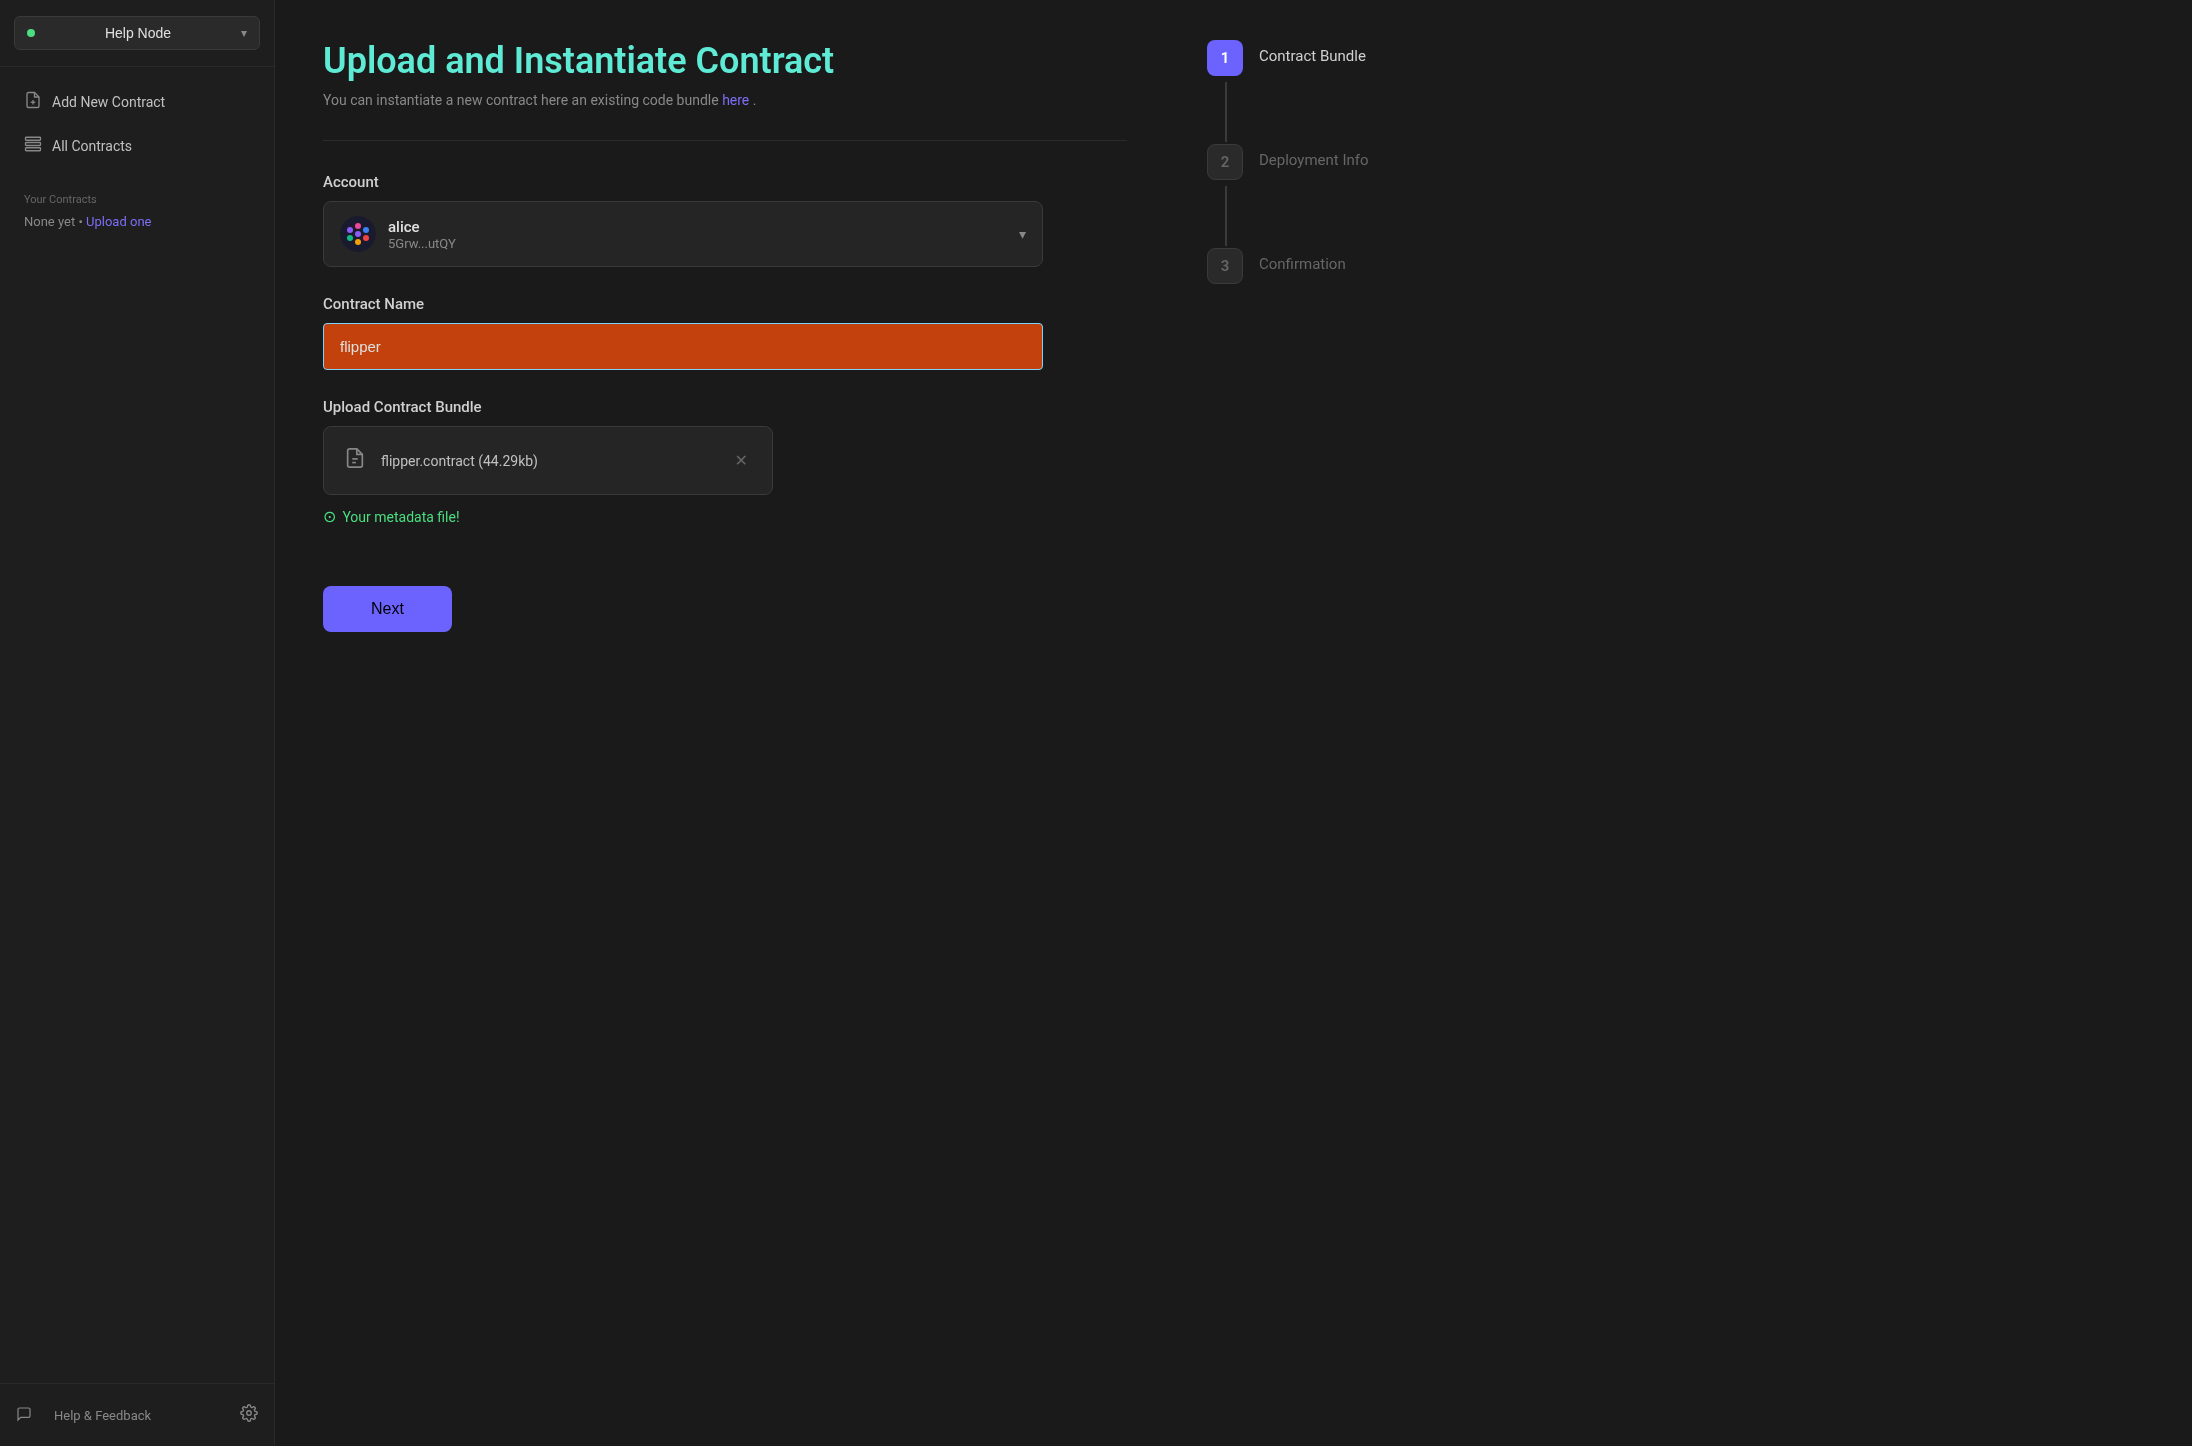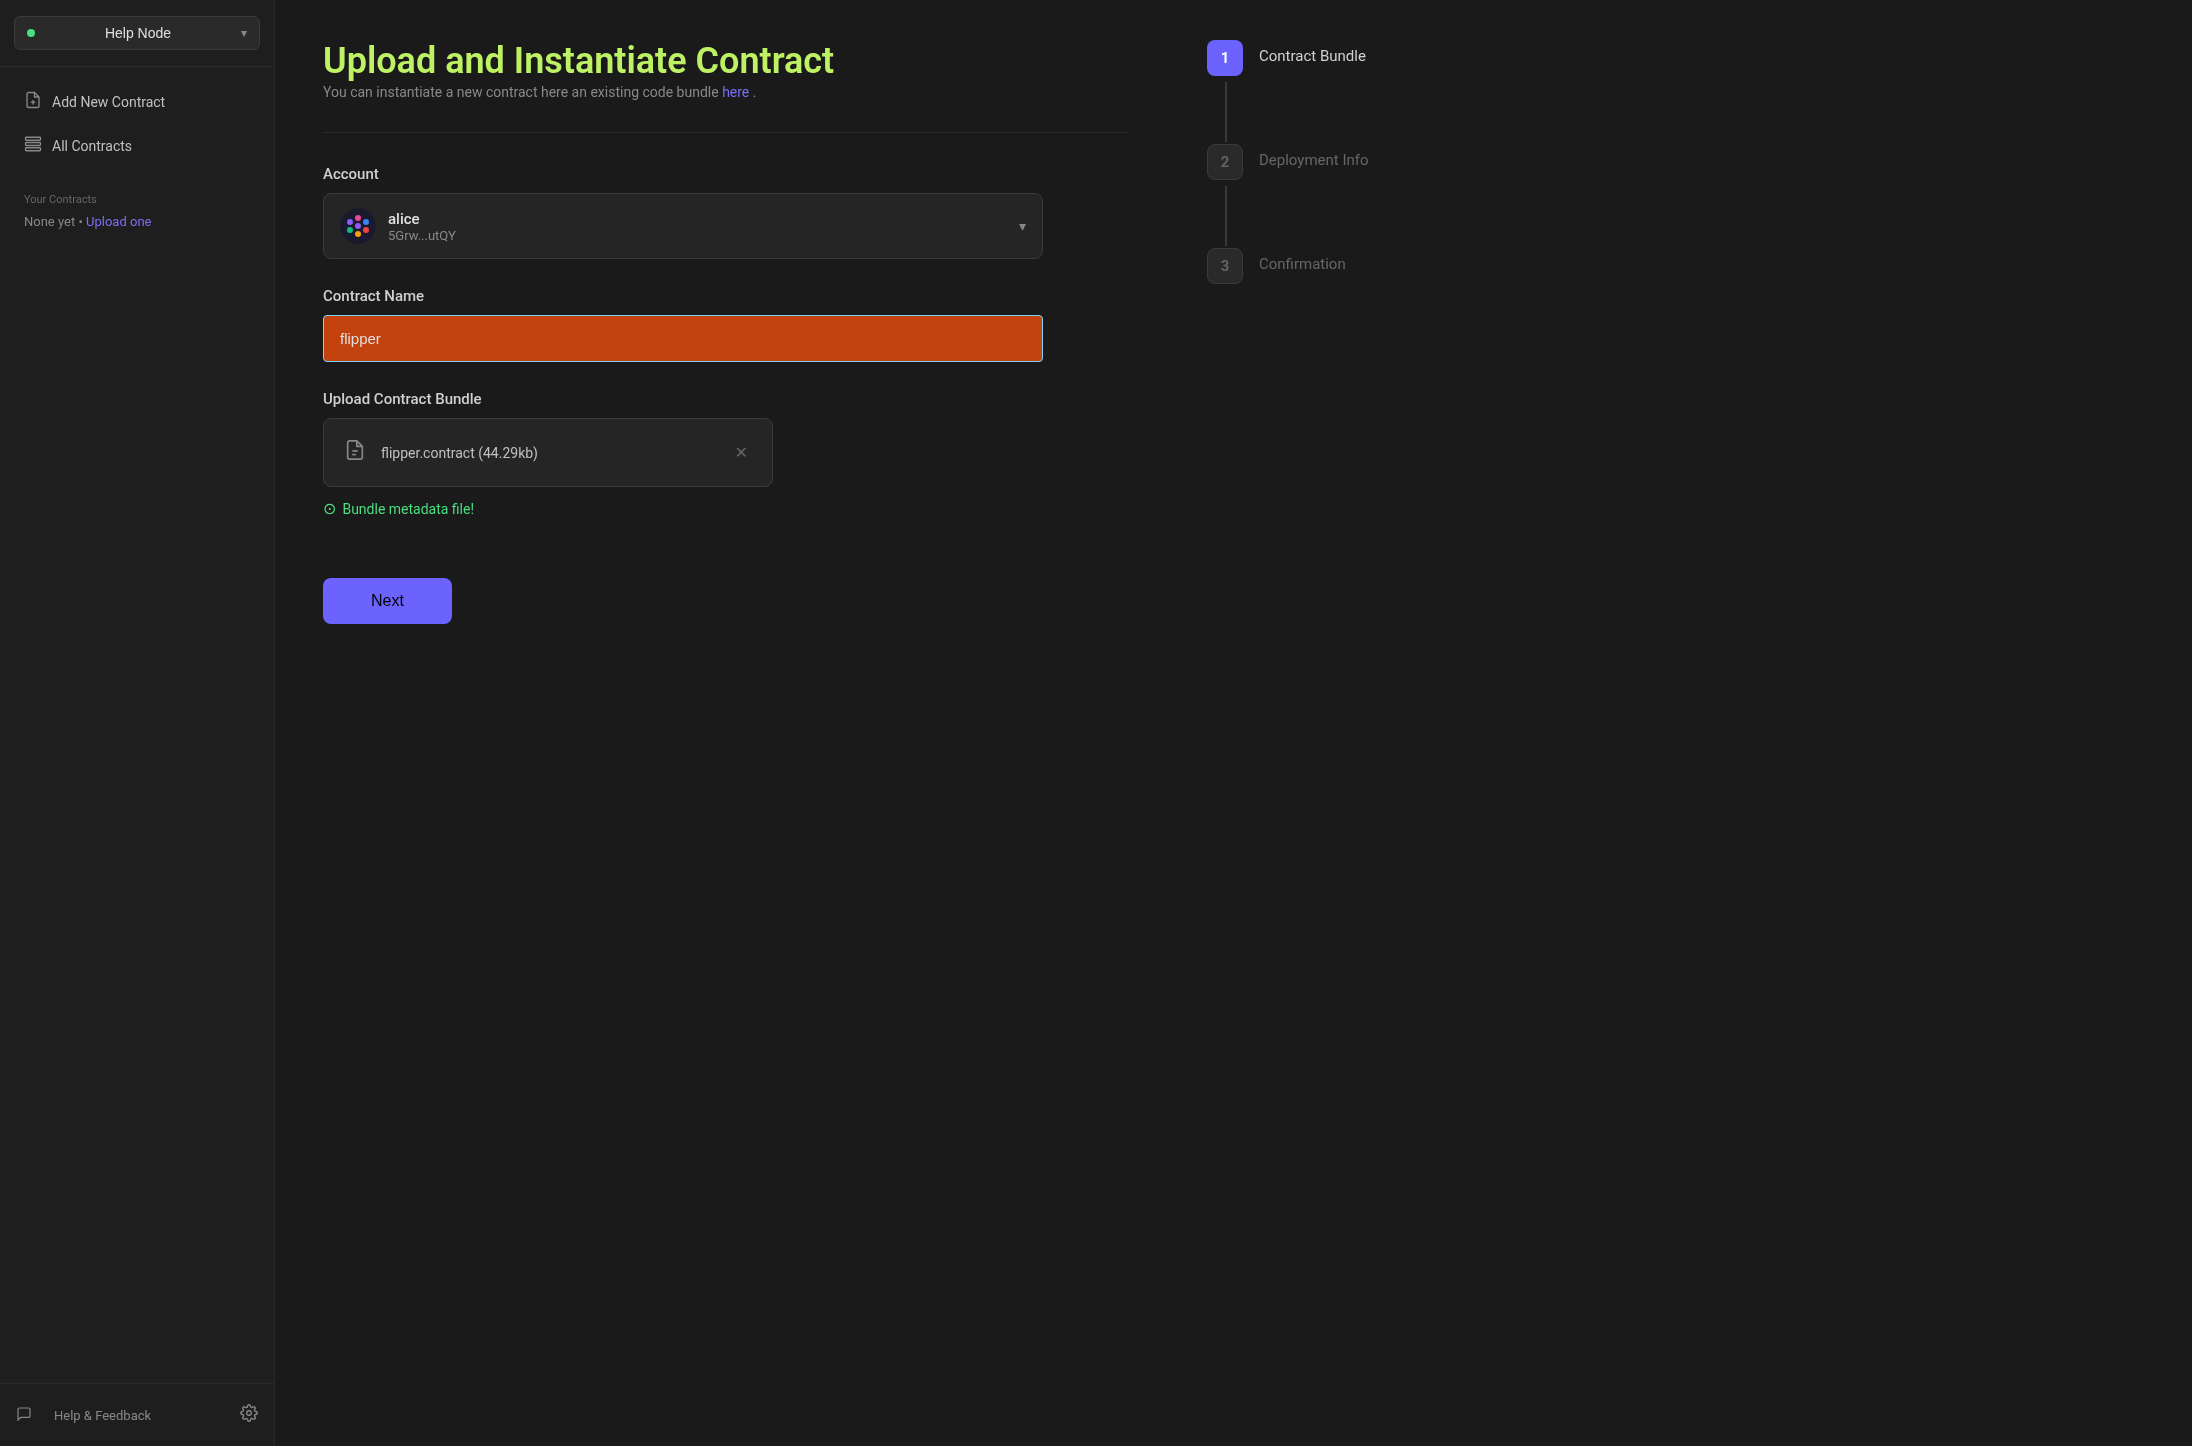--- a/index.html
+++ b/index.html
@@ -122,22 +122,22 @@
       overflow-y: auto;
     }
     .content-area {
       flex: 1;
       padding: 40px 48px;
       max-width: 900px;
     }
     .page-title {
       font-size: 36px;
       font-weight: 600;
-      color: #bef264;
-      margin-bottom: 2px;
+      color: #5eead4;
+      margin-bottom: 10px;
     }
     .page-subtitle {
       font-size: 14px;
       color: #888;
       margin-bottom: 32px;
     }
     .page-subtitle a {
       color: #7c6ef5;
       text-decoration: none;
     }
@@ -442,21 +442,21 @@
               <line x1="9" y1="13" x2="15" y2="13"></line>
               <line x1="9" y1="17" x2="13" y2="17"></line>
             </svg>
           </span>
           <span class="file-name">flipper.contract (44.29kb)</span>
         </div>
         <button class="remove-btn">✕</button>
       </div>
       <div class="valid-metadata">
         <span class="valid-icon">⊙</span>
-        <span>Bundle metadata file!</span>
+        <span>Your metadata file!</span>
       </div>
     </div>
 
     
     <button class="next-btn">Next</button>
   </div>
 
   <div class="stepper">
     <div class="step-wrapper">
       <div class="step-item">

